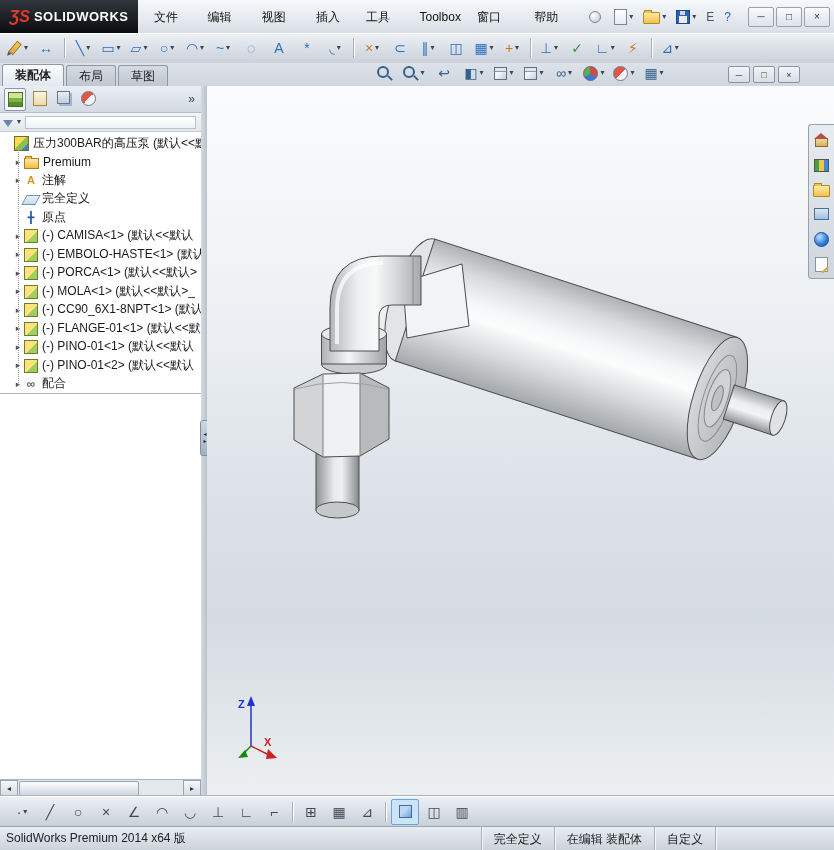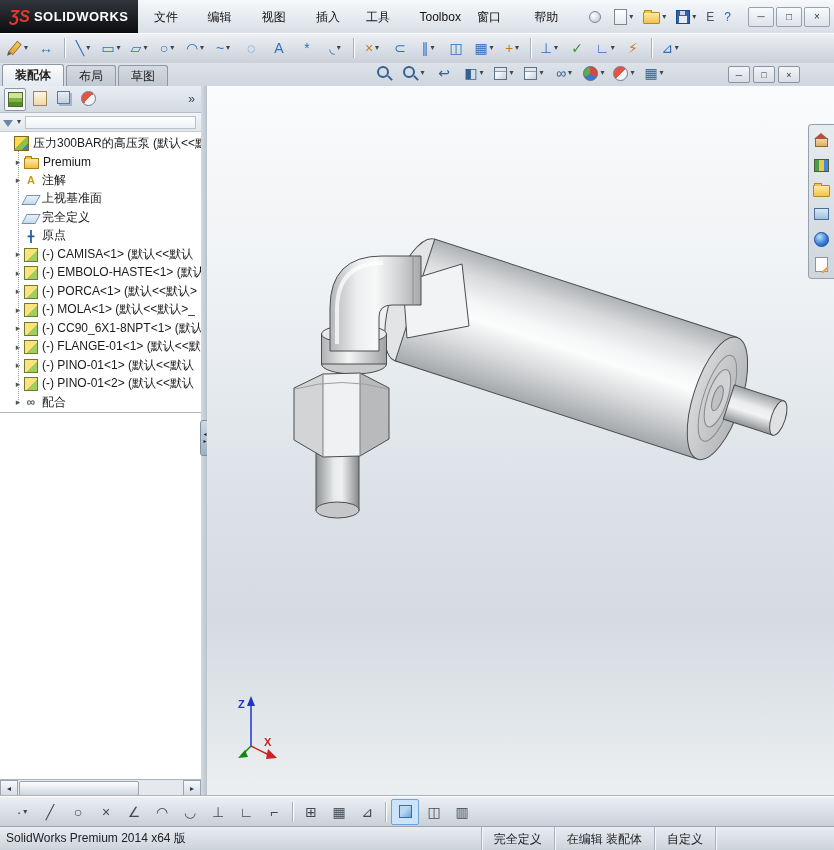--- a/index.html
+++ b/index.html
@@ -405,25 +405,20 @@
           <span class="tlabel">Premium</span>
         </div>
         <div class="trow child">
           <span class="texp">▸</span>
           <span class="ti ti-annotations">A</span>
           <span class="tlabel">注解</span>
         </div>
         <div class="trow child">
           <span class="texp"></span>
           <span class="ti ti-plane"></span>
-          <span class="tlabel">上视基准面</span>
-        </div>
-        <div class="trow child">
-          <span class="texp"></span>
-          <span class="ti ti-plane"></span>
           <span class="tlabel">完全定义</span>
         </div>
         <div class="trow child">
           <span class="texp"></span>
           <span class="ti ti-origin">╋</span>
           <span class="tlabel">原点</span>
         </div>
         <div class="trow child">
           <span class="texp">▸</span>
           <span class="ti ti-part"></span>

